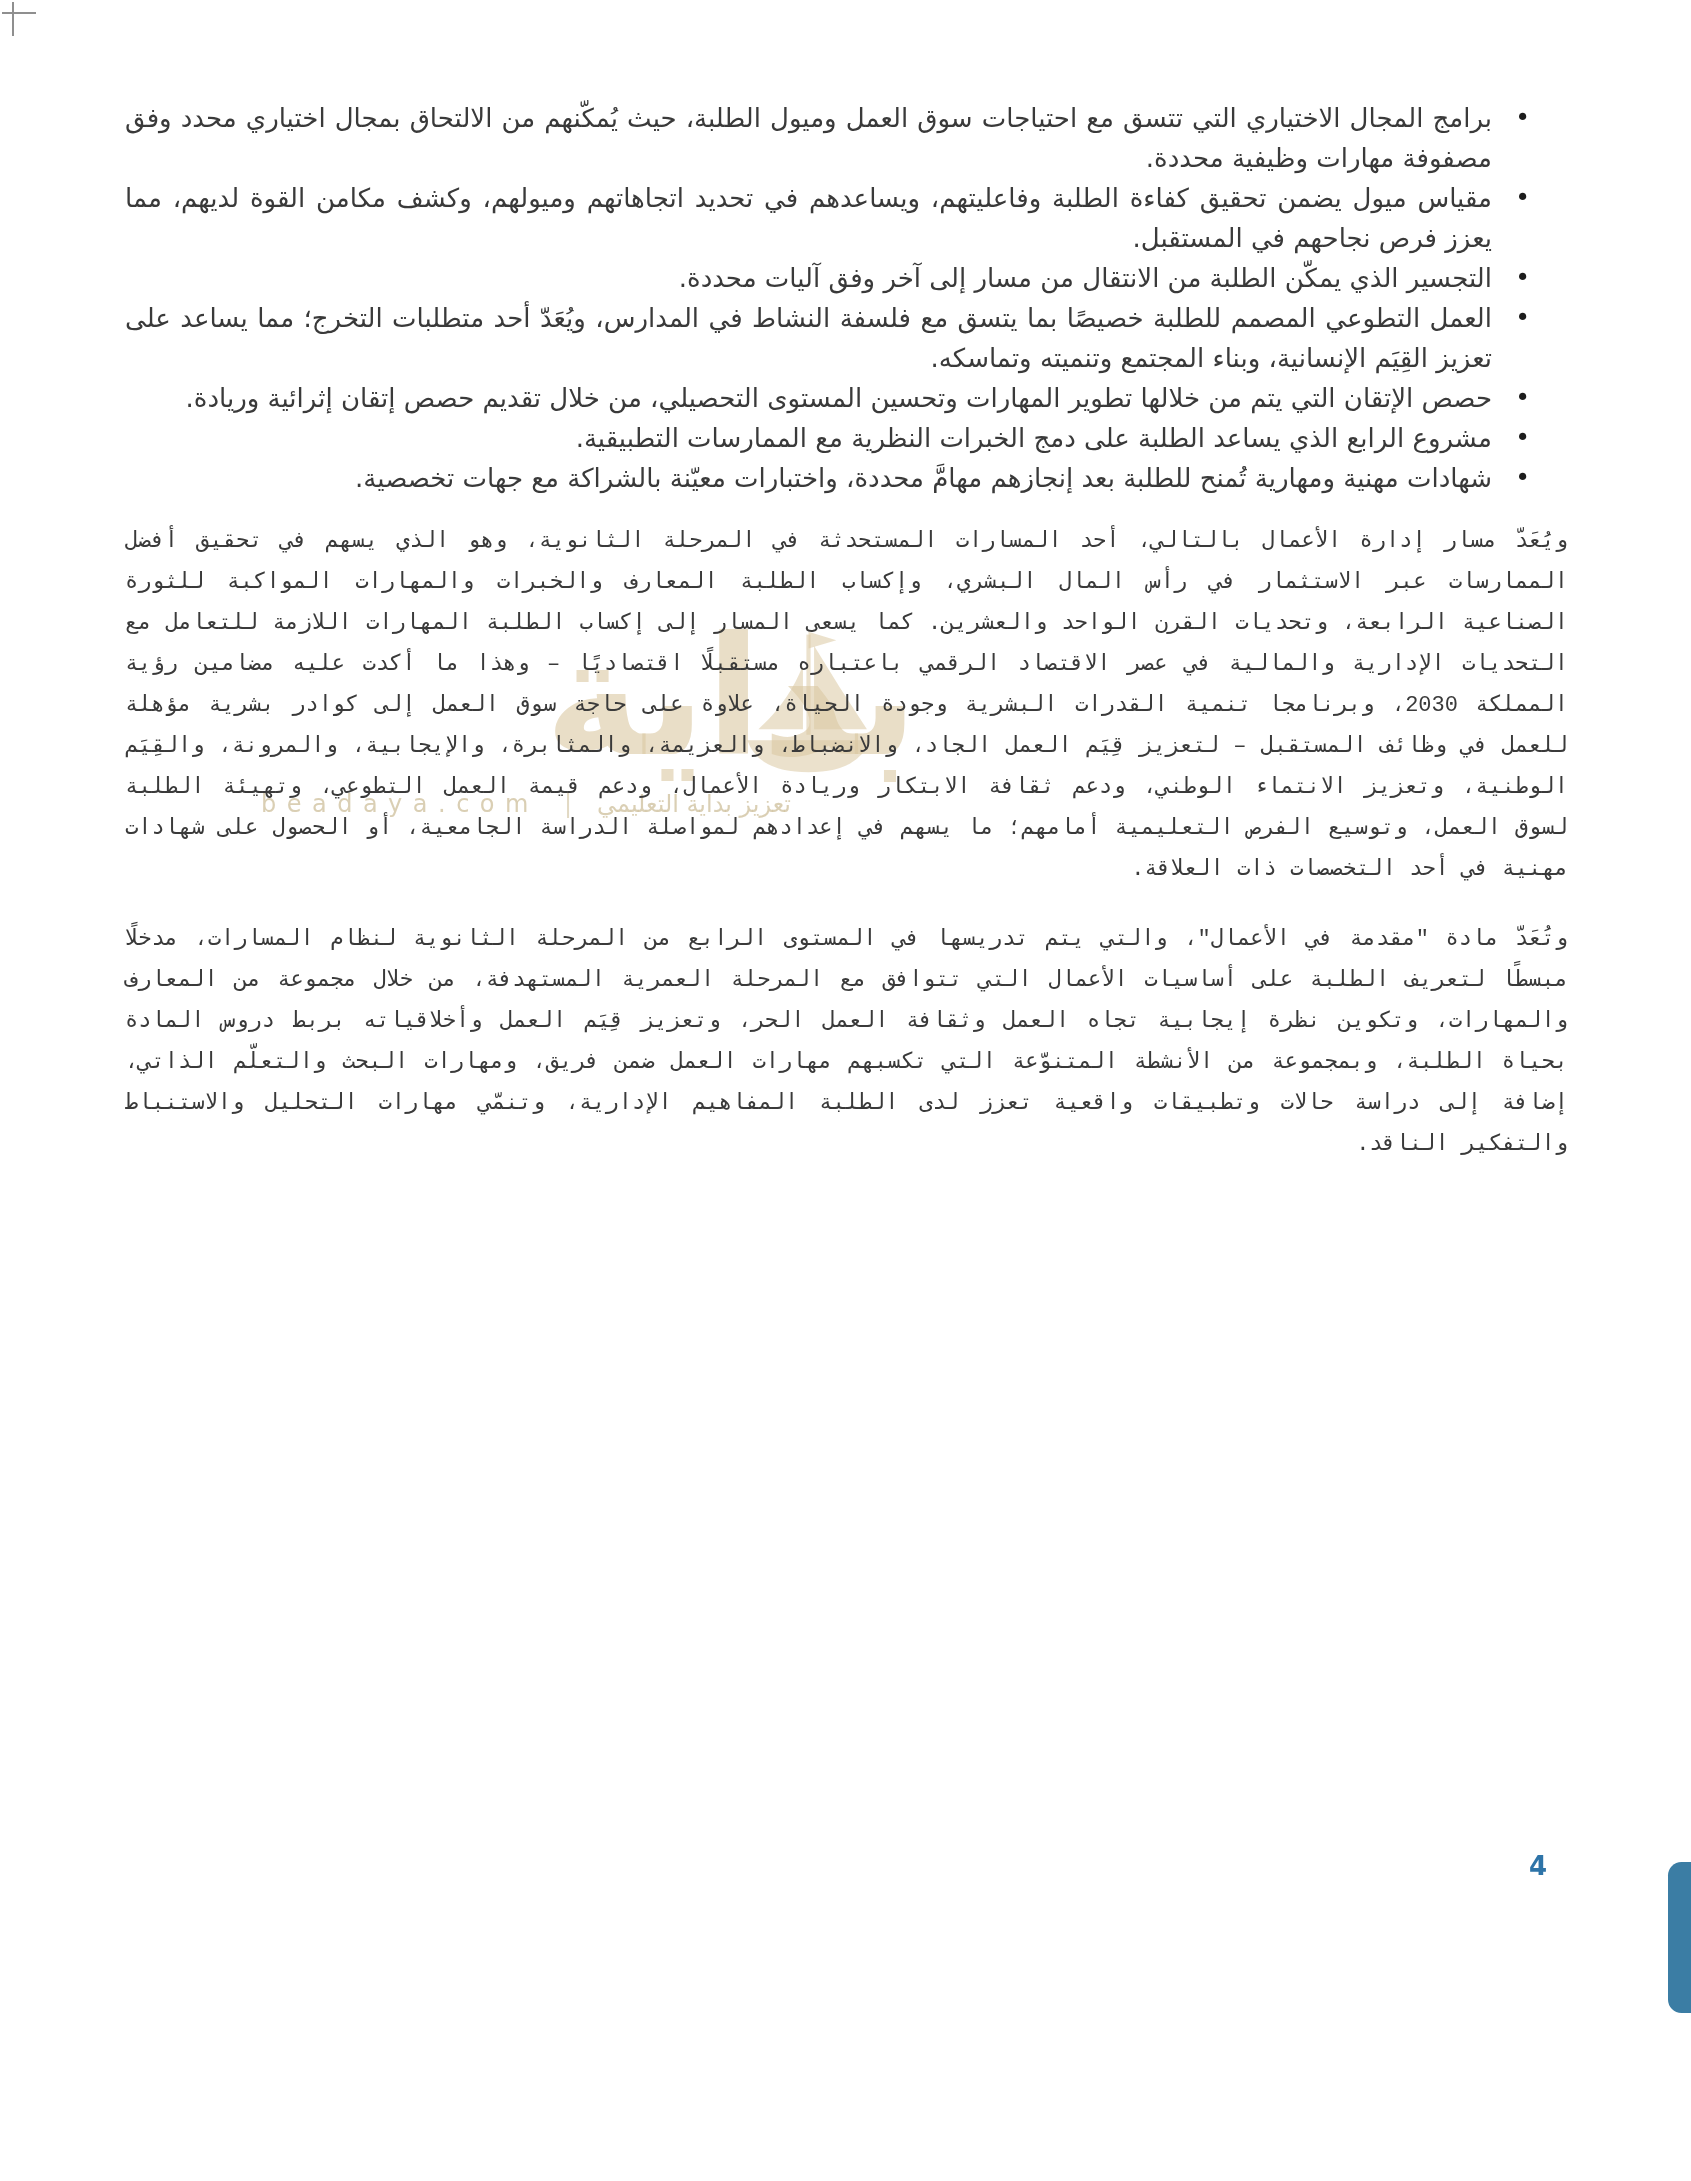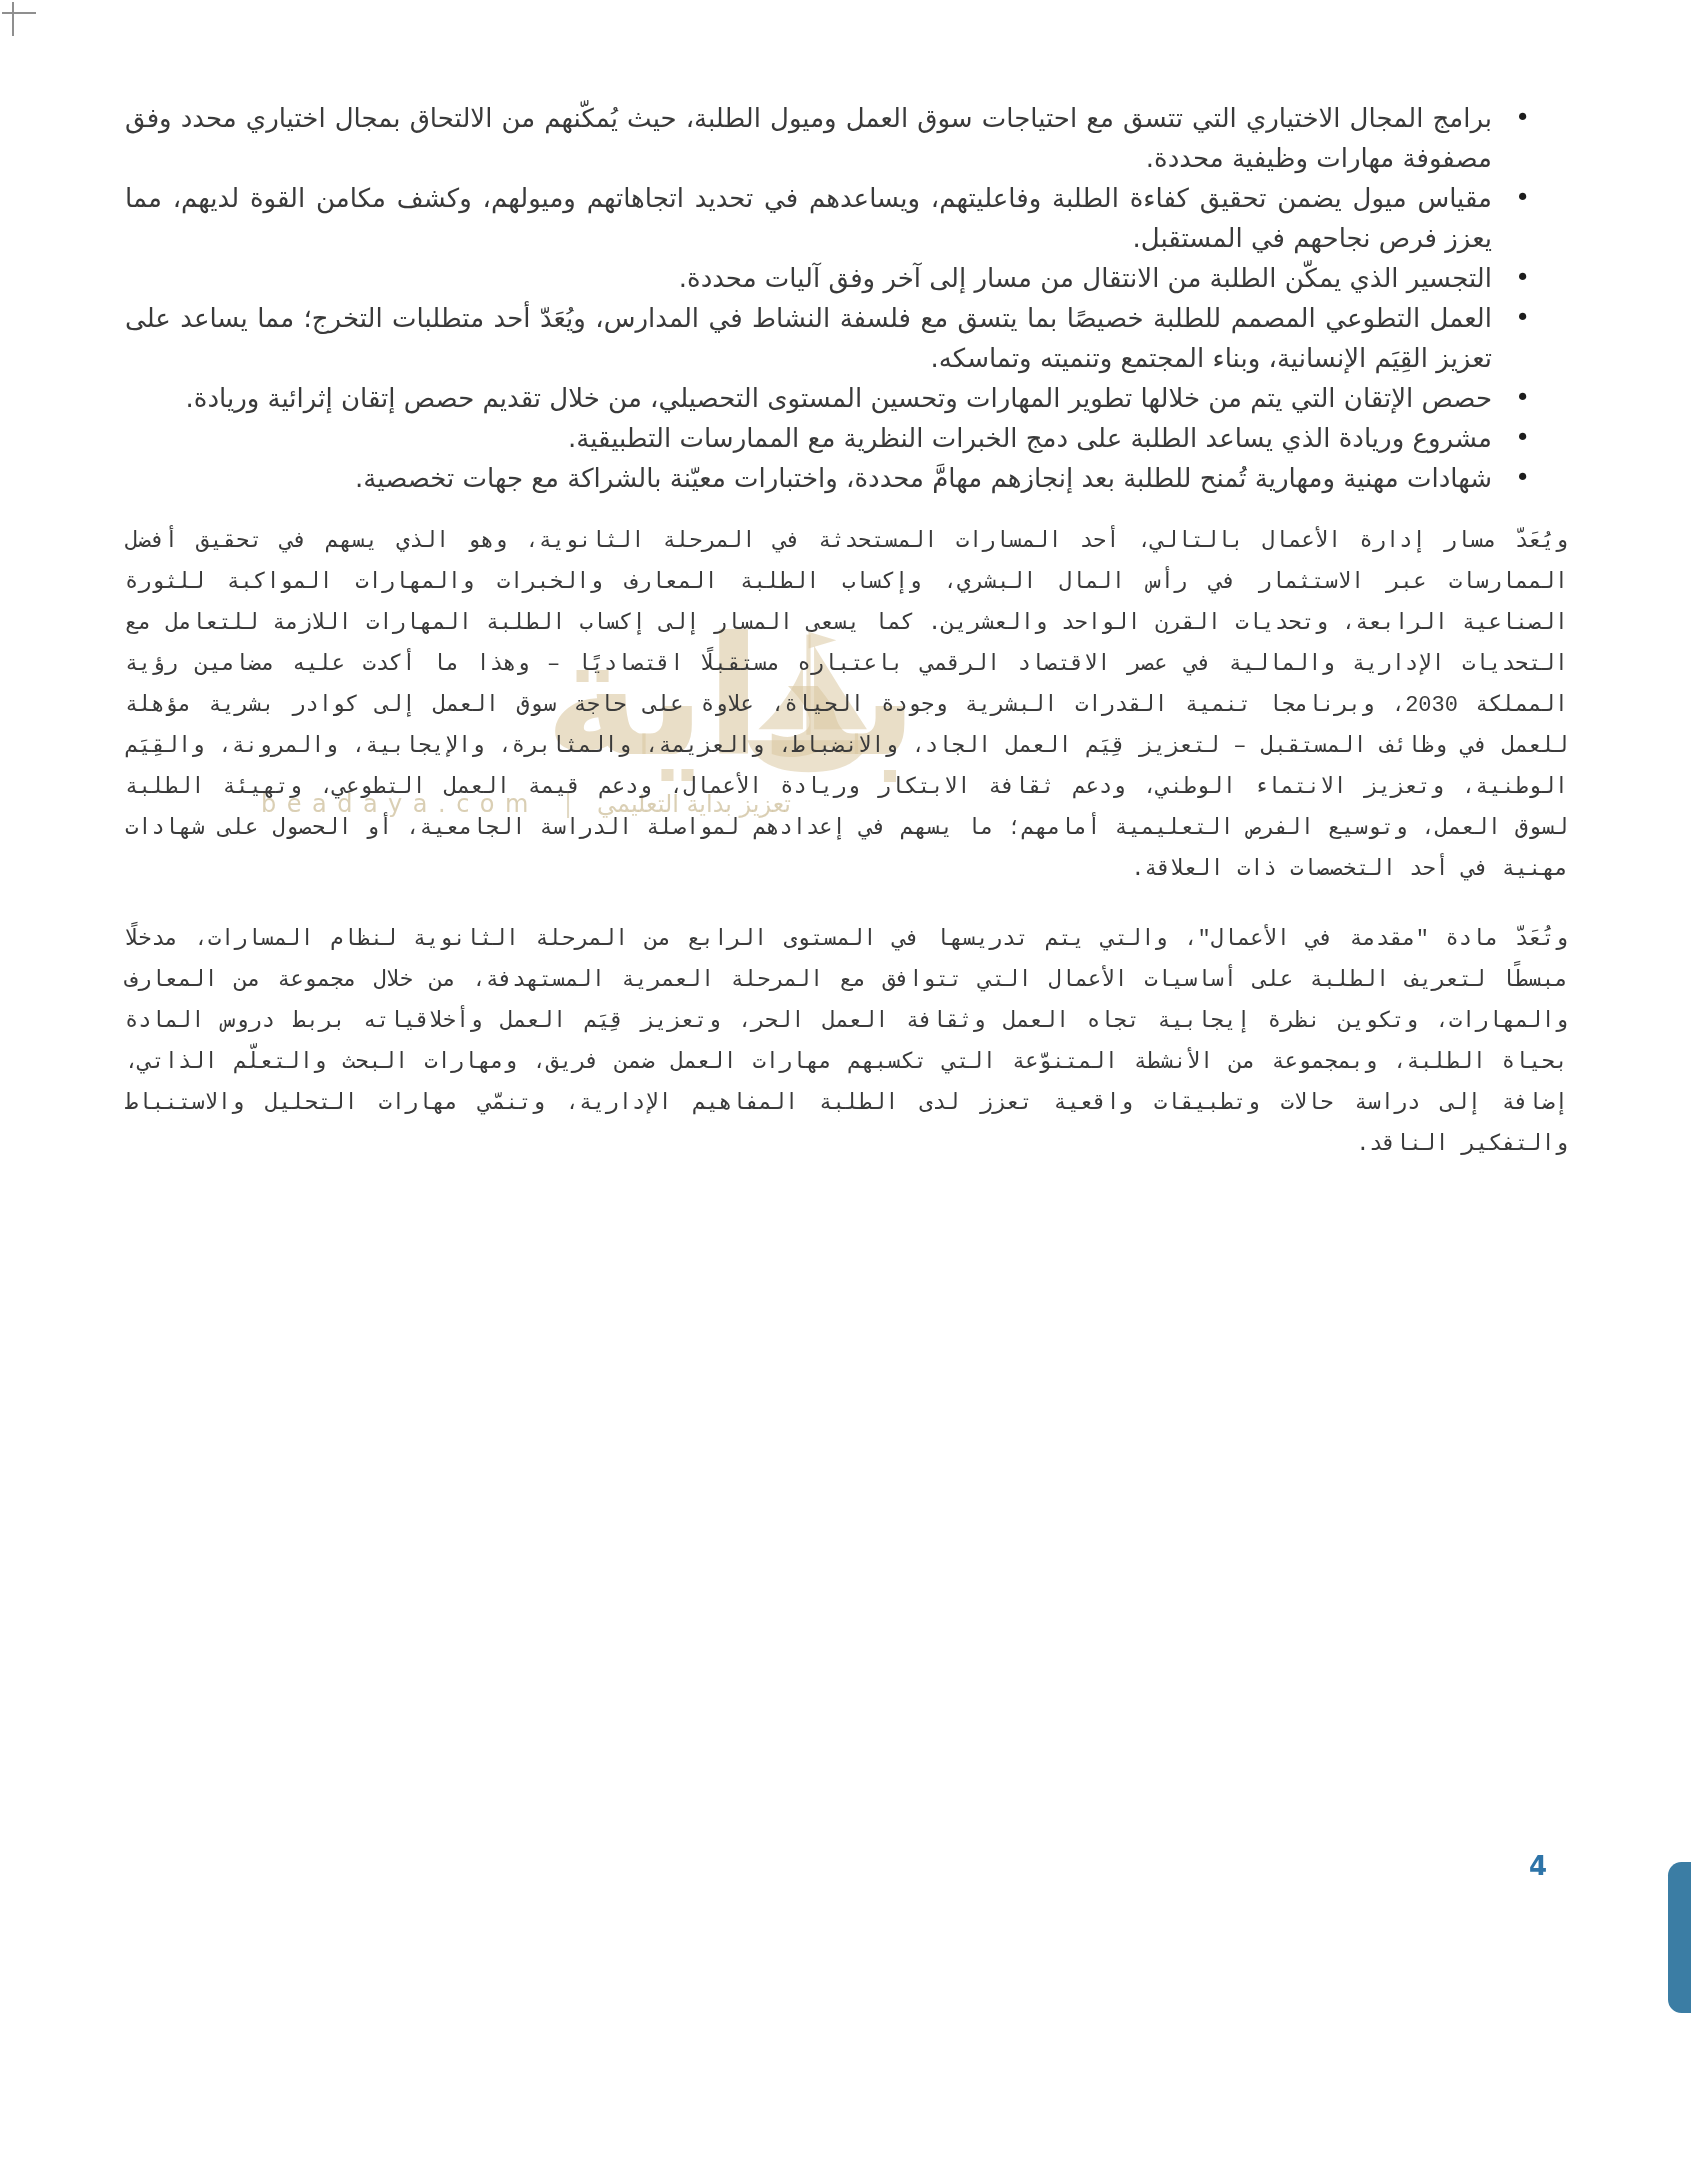--- a/index.html
+++ b/index.html
@@ -165,21 +165,21 @@
   </div>
 </div>
 
 <div class="content">
   <ul class="bullets">
     <li>برامج المجال الاختياري التي تتسق مع احتياجات سوق العمل وميول الطلبة، حيث يُمكّنهم من الالتحاق بمجال اختياري محدد وفق مصفوفة مهارات وظيفية محددة.</li>
     <li>مقياس ميول يضمن تحقيق كفاءة الطلبة وفاعليتهم، ويساعدهم في تحديد اتجاهاتهم وميولهم، وكشف مكامن القوة لديهم، مما يعزز فرص نجاحهم في المستقبل.</li>
     <li>التجسير الذي يمكّن الطلبة من الانتقال من مسار إلى آخر وفق آليات محددة.</li>
     <li>العمل التطوعي المصمم للطلبة خصيصًا بما يتسق مع فلسفة النشاط في المدارس، ويُعَدّ أحد متطلبات التخرج؛ مما يساعد على تعزيز القِيَم الإنسانية، وبناء المجتمع وتنميته وتماسكه.</li>
     <li>حصص الإتقان التي يتم من خلالها تطوير المهارات وتحسين المستوى التحصيلي، من خلال تقديم حصص إتقان إثرائية وريادة.</li>
-    <li>مشروع وريادة الذي يساعد الطلبة على دمج الخبرات النظرية مع الممارسات التطبيقية.</li>
+    <li>مشروع الرابع الذي يساعد الطلبة على دمج الخبرات النظرية مع الممارسات التطبيقية.</li>
     <li>شهادات مهنية ومهارية تُمنح للطلبة بعد إنجازهم مهامَّ محددة، واختبارات معيّنة بالشراكة مع جهات تخصصية.</li>
   </ul>
   <div class="paras">
     <p class="para">ويُعَدّ مسار إدارة الأعمال بالتالي، أحد المسارات المستحدثة في المرحلة الثانوية، وهو الذي يسهم في تحقيق أفضل الممارسات عبر الاستثمار في رأس المال البشري، وإكساب الطلبة المعارف والخبرات والمهارات المواكبة للثورة الصناعية الرابعة، وتحديات القرن الواحد والعشرين. كما يسعى المسار إلى إكساب الطلبة المهارات اللازمة للتعامل مع التحديات الإدارية والمالية في عصر الاقتصاد الرقمي باعتباره مستقبلًا اقتصاديًا – وهذا ما أكدت عليه مضامين رؤية المملكة 2030، وبرنامجا تنمية القدرات البشرية وجودة الحياة، علاوة على حاجة سوق العمل إلى كوادر بشرية مؤهلة للعمل في وظائف المستقبل – لتعزيز قِيَم العمل الجاد، والانضباط، والعزيمة، والمثابرة، والإيجابية، والمرونة، والقِيَم الوطنية، وتعزيز الانتماء الوطني، ودعم ثقافة الابتكار وريادة الأعمال، ودعم قيمة العمل التطوعي، وتهيئة الطلبة لسوق العمل، وتوسيع الفرص التعليمية أمامهم؛ ما يسهم في إعدادهم لمواصلة الدراسة الجامعية، أو الحصول على شهادات مهنية في أحد التخصصات ذات العلاقة.</p>
     <p class="para">وتُعَدّ مادة "مقدمة في الأعمال"، والتي يتم تدريسها في المستوى الرابع من المرحلة الثانوية لنظام المسارات، مدخلًا مبسطًا لتعريف الطلبة على أساسيات الأعمال التي تتوافق مع المرحلة العمرية المستهدفة، من خلال مجموعة من المعارف والمهارات، وتكوين نظرة إيجابية تجاه العمل وثقافة العمل الحر، وتعزيز قِيَم العمل وأخلاقياته بربط دروس المادة بحياة الطلبة، وبمجموعة من الأنشطة المتنوّعة التي تكسبهم مهارات العمل ضمن فريق، ومهارات البحث والتعلّم الذاتي، إضافة إلى دراسة حالات وتطبيقات واقعية تعزز لدى الطلبة المفاهيم الإدارية، وتنمّي مهارات التحليل والاستنباط والتفكير الناقد.</p>
   </div>
 </div>
 
 <div class="page-num">4</div>
 

